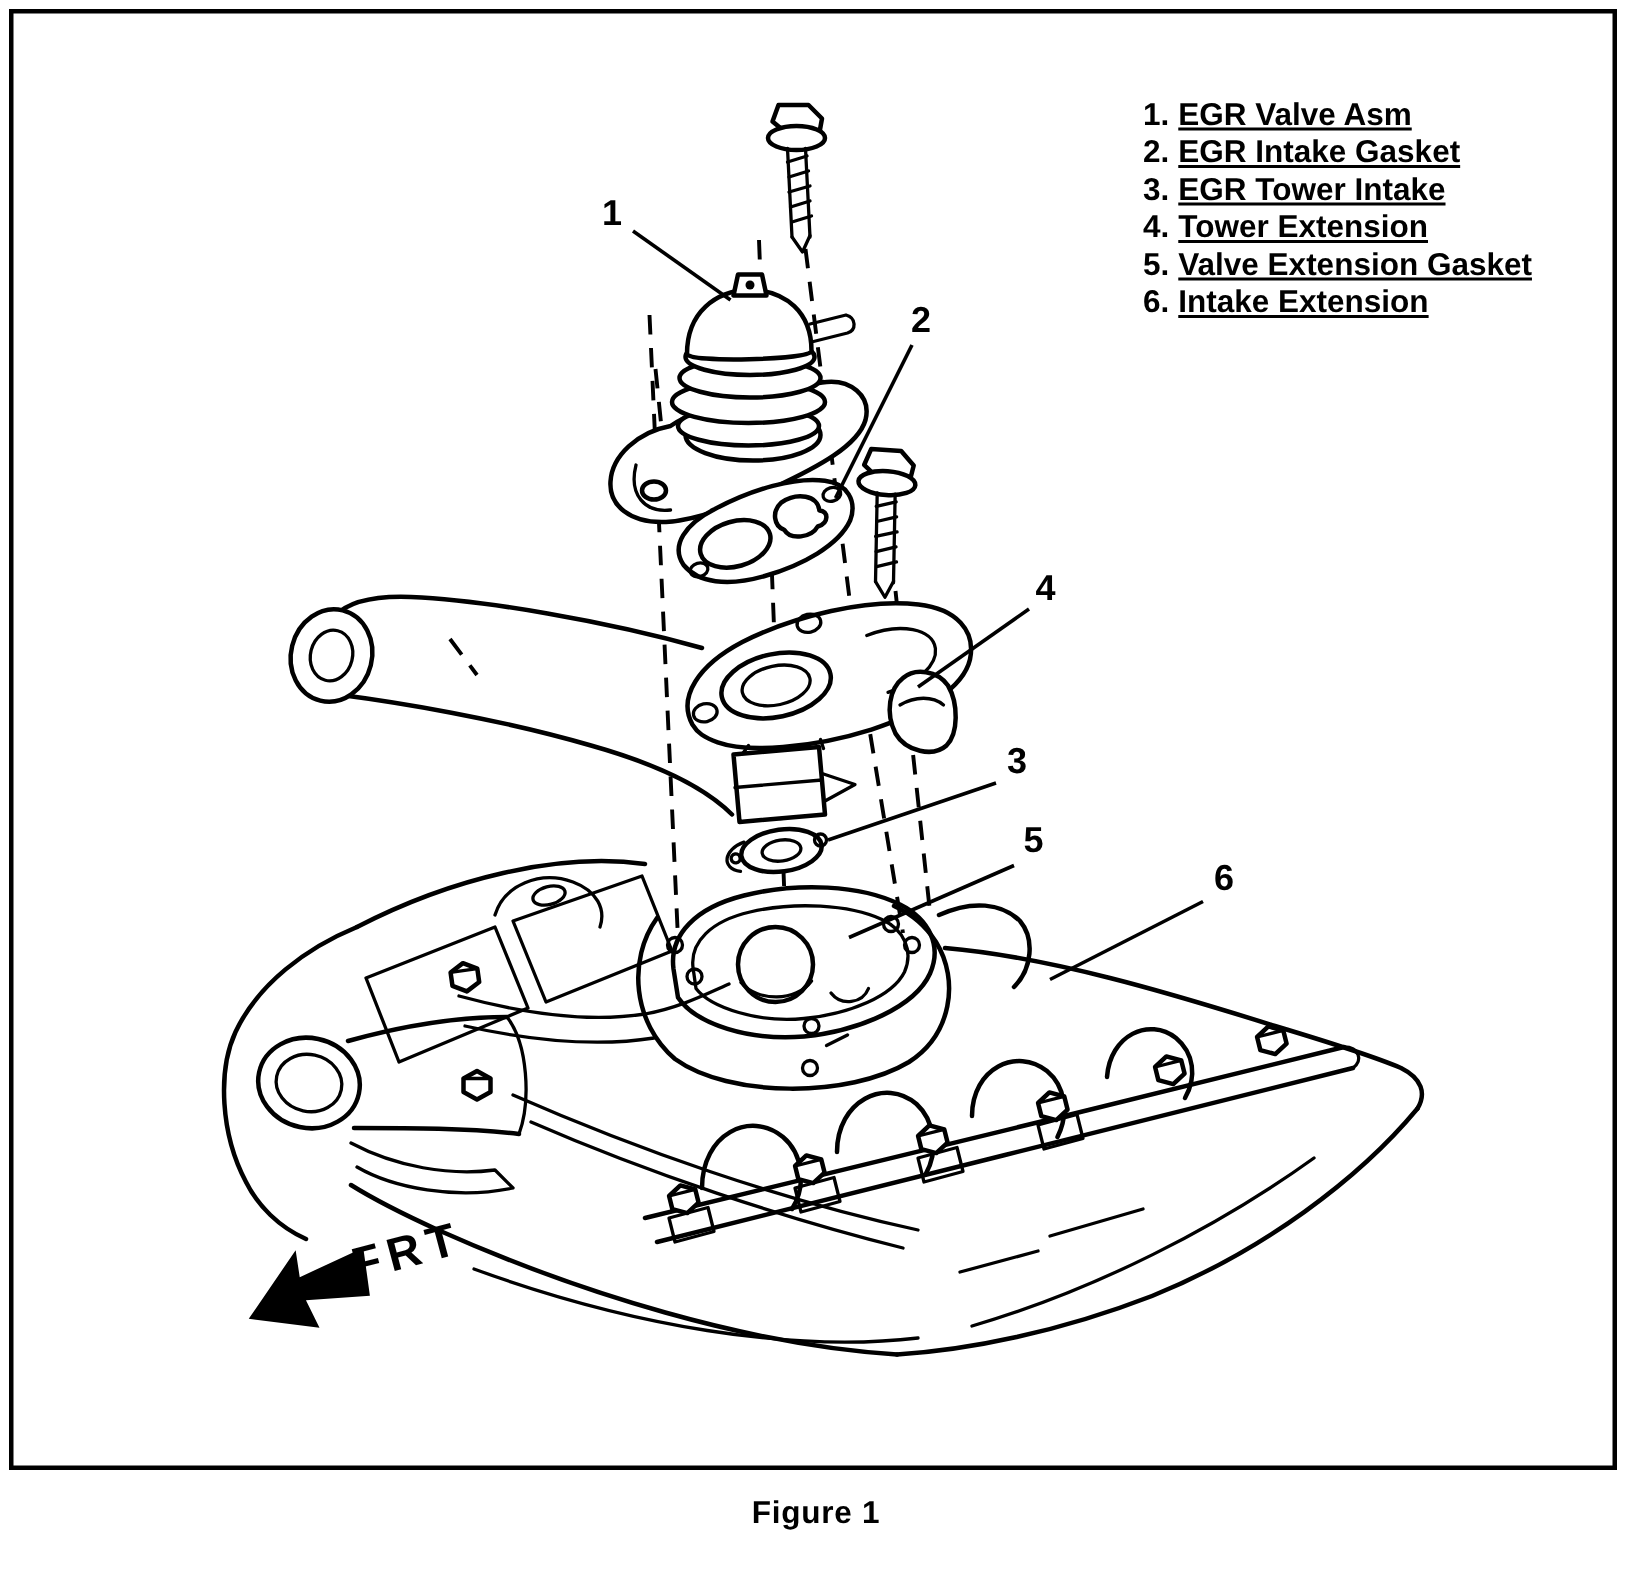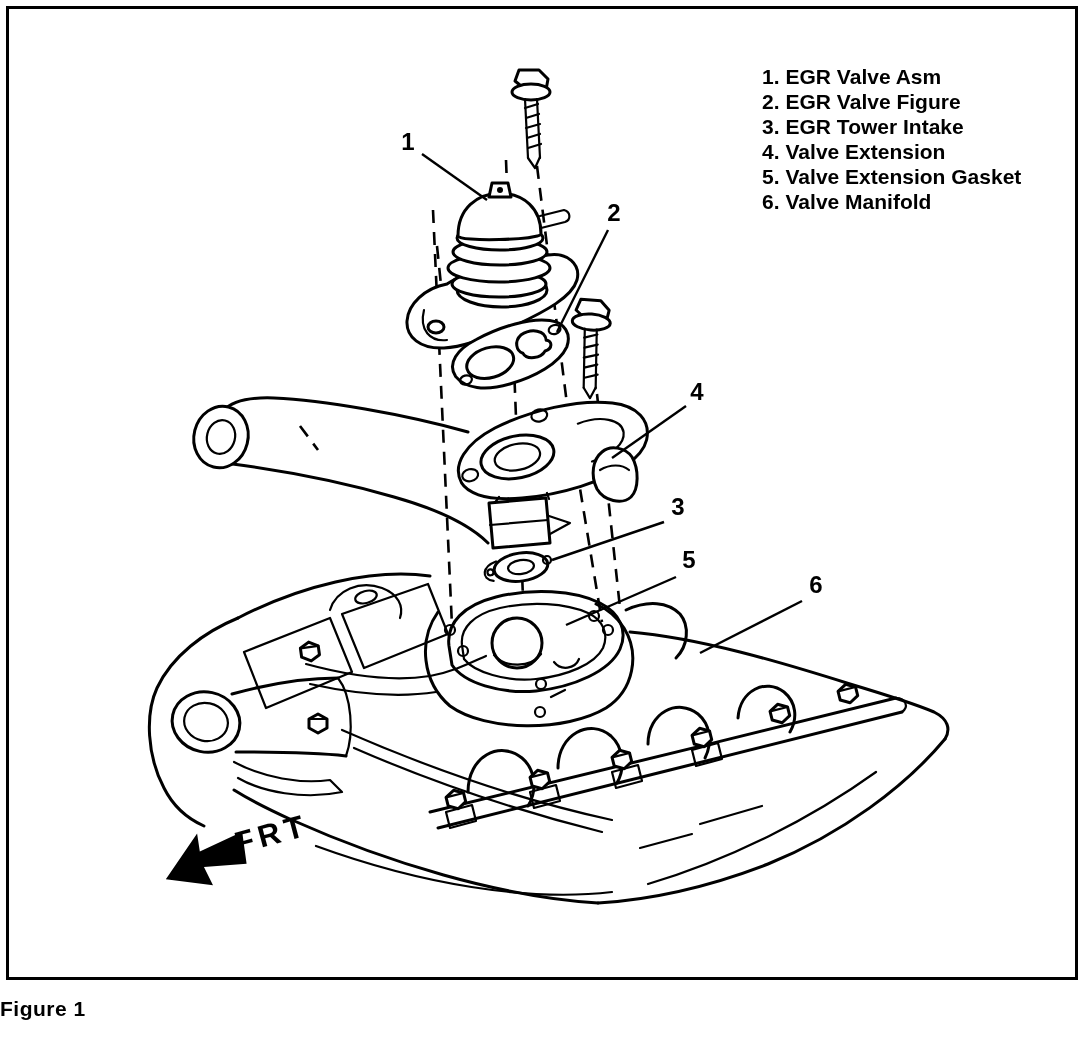--- a/index.html
+++ b/index.html
@@ -2,24 +2,24 @@
 <html><head>
 <meta charset="utf-8">
 <style>
   html,body{margin:0;padding:0;background:#ffffff;}
   .page{position:relative;width:1088px;height:1056px;background:#fff;
         font-family:"Liberation Sans",sans-serif;color:#000;overflow:hidden;}
   .frame{position:absolute;left:6px;top:6px;width:1066px;height:968px;
          border:3px solid #000;}
   .art{position:absolute;left:0;top:0;width:1088px;height:1056px;}
   .legend{position:absolute;left:762px;top:64px;font-weight:bold;font-size:21px;
-          line-height:25px;white-space:nowrap;}
+          line-height:25px;white-space:nowrap;text-decoration:underline;}
   .legend-row{display:block;}
   .legend-num{display:inline-block;margin-right:6px;}
-  .caption{position:absolute;left:0;top:997px;width:100%;text-align:left;
+  .caption{position:absolute;left:0;top:997px;width:100%;text-align:center;
            font-weight:bold;font-size:21px;letter-spacing:0.5px;}
   
   .ln{fill:none;stroke:#000;stroke-width:3;stroke-linecap:round;stroke-linejoin:round;}
   .ln2{stroke-width:2.2;}
   .wh{fill:#fff;stroke:#000;stroke-width:3;stroke-linejoin:round;stroke-linecap:round;}
   .dash{fill:none;stroke:#000;stroke-width:2.6;stroke-dasharray:13 9;}
   .ldr{fill:none;stroke:#000;stroke-width:2.4;}
   .blk{fill:#000;stroke:none;}
   text.co{font:bold 24px "Liberation Sans",sans-serif;text-anchor:middle;fill:#000;}
   text.frt{font:bold 31px "Liberation Sans",sans-serif;letter-spacing:5px;fill:#000;}
@@ -205,22 +205,22 @@
     <g>
       <g transform="translate(214,858) rotate(-15)">
         <path class="blk" d="M-52,8 L-10,-28 L-12,-10 L34,-18 L30,14 L-12,6 L-8,26 Z"></path>
       </g>
       <text class="frt" transform="translate(238,854) rotate(-15)">FRT</text>
     </g>
   </svg>
 
   <div class="legend">
     <span class="legend-row"><span class="legend-num">1.</span><span>EGR Valve Asm</span></span>
-    <span class="legend-row"><span class="legend-num">2.</span><span>EGR Valve Figure</span></span>
+    <span class="legend-row"><span class="legend-num">2.</span><span>EGR Intake Gasket</span></span>
     <span class="legend-row"><span class="legend-num">3.</span><span>EGR Tower Intake</span></span>
-    <span class="legend-row"><span class="legend-num">4.</span><span>Valve Extension</span></span>
+    <span class="legend-row"><span class="legend-num">4.</span><span>Tower Extension</span></span>
     <span class="legend-row"><span class="legend-num">5.</span><span>Valve Extension Gasket</span></span>
-    <span class="legend-row"><span class="legend-num">6.</span><span>Valve Manifold</span></span>
+    <span class="legend-row"><span class="legend-num">6.</span><span>Intake Extension</span></span>
   </div>
 
   <div class="caption">Figure 1</div>
 
 </div>
 
 </body></html>

